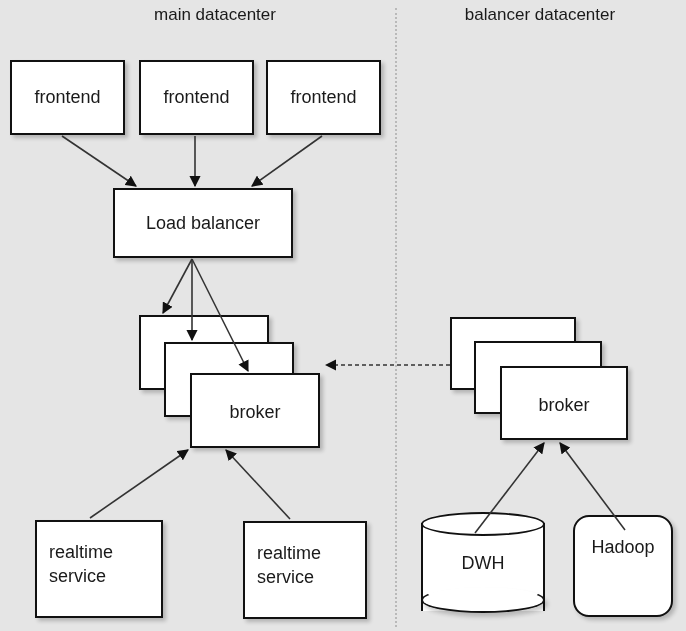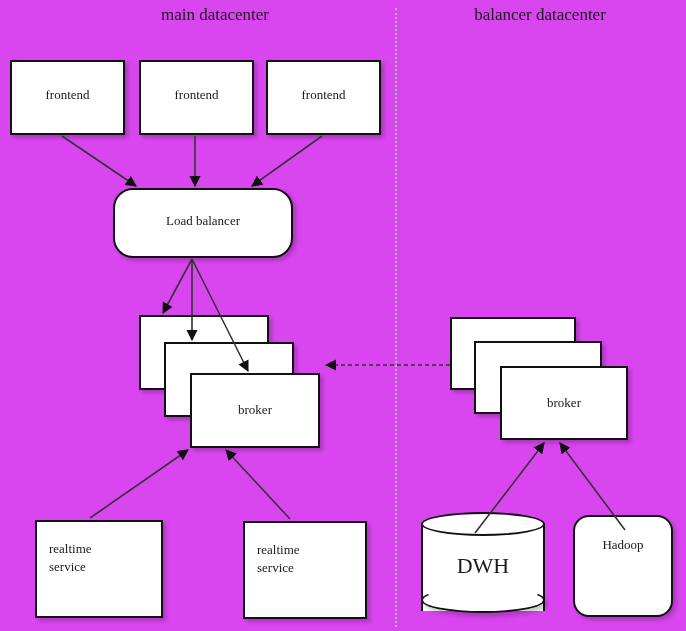--- a/index.html
+++ b/index.html
@@ -4,44 +4,44 @@
 <style>
   html, body {
     margin: 0;
     padding: 0;
     background: #ffffff;
   }
   #canvas {
     position: relative;
     width: 686px;
     height: 631px;
-    background: #d946ef;
+    background: #e5e5e5;
     overflow: hidden;
-    font-family: Liberation Serif, serif;
+    font-family: Liberation Sans, sans-serif;
   }
 
   
   .section-title {
     position: absolute;
     font-size: 17px;
     color: #1a1a1a;
     white-space: nowrap;
     text-align: center;
   }
   #title-main   { left: 115px; top: 5px;  width: 200px; }
   #title-analysis { left: 440px; top: 5px; width: 200px; }
 
   
   .node {
     position: absolute;
     background: #ffffff;
     border: 2.5px solid #111111;
     box-sizing: border-box;
     box-shadow: 3px 3px 4px rgba(0,0,0,0.22);
-    font-size: 13px;
+    font-size: 18px;
     color: #1a1a1a;
   }
   .node .label {
     position: absolute;
     left: 0; right: 0;
     text-align: center;
     white-space: pre-line;
   }
   .node.left-label .label {
     text-align: left;
@@ -51,21 +51,21 @@
 
   
   .frontend { width: 115px; height: 75px; top: 60px; }
   .frontend .label { top: 25px; }
   #frontend-1 { left: 10px; }
   #frontend-2 { left: 139px; }
   #frontend-3 { left: 266px; }
 
   
   #load-balancer {
-    left: 113px; top: 188px; width: 180px; height: 70px; border-radius: 20px;
+    left: 113px; top: 188px; width: 180px; height: 70px;
   }
   #load-balancer .label { top: 23px; }
 
   
   .broker-box { width: 130px; height: 75px; }
   .broker-box .label { top: 27px; }
 
   #broker-main-back   { left: 139px; top: 315px; }
   #broker-main-mid    { left: 164px; top: 342px; }
   #broker-main-front  { left: 190px; top: 373px; }
@@ -119,21 +119,21 @@
     width: 124px; height: 24px;
     box-sizing: border-box;
     border: 2.5px solid #111111;
     border-radius: 50%;
     background: #ffffff;
   }
   #dwh .label {
     position: absolute;
     left: 0; right: 0; top: 42px;
     text-align: center;
-    font-size: 22px;
+    font-size: 18px;
     color: #1a1a1a;
   }
 
   
   #divider {
     position: absolute;
     left: 395px; top: 8px;
     width: 0; height: 619px;
     border-left: 2px dotted #b9b9b9;
   }

